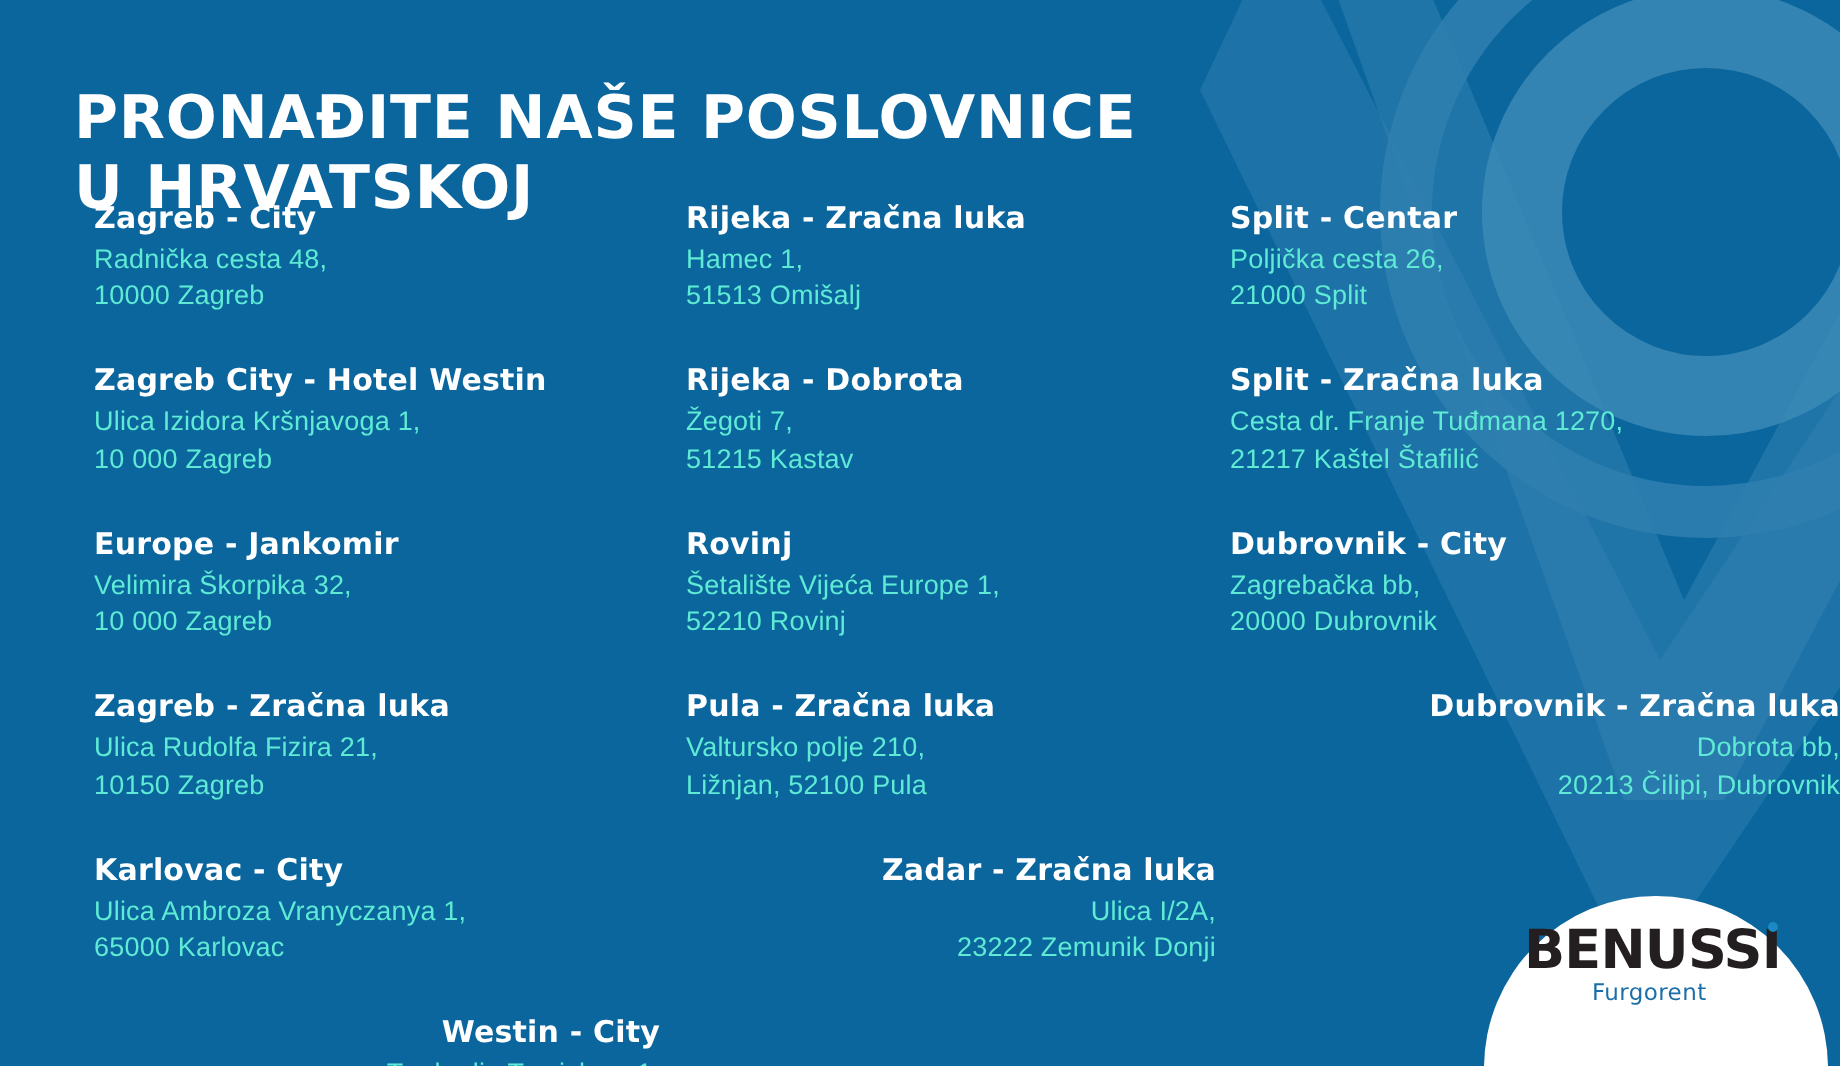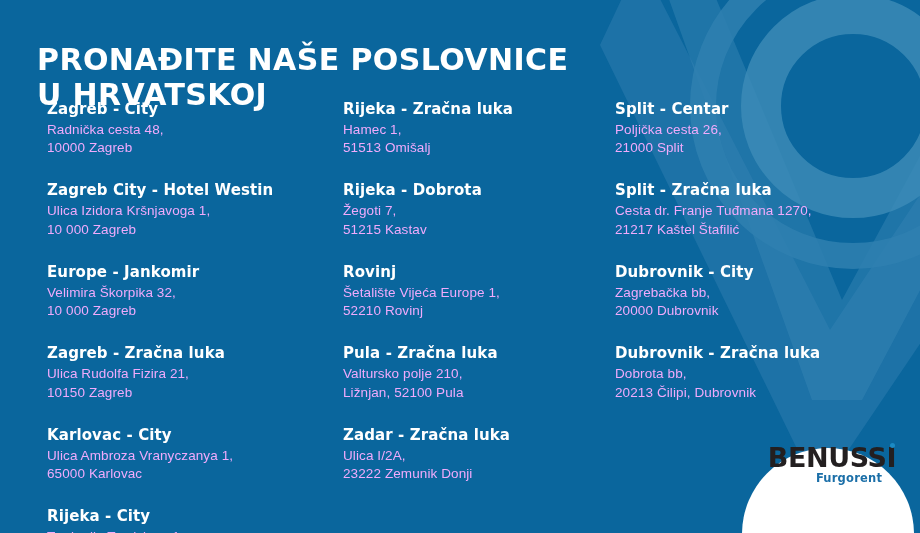--- a/index.html
+++ b/index.html
@@ -36,24 +36,23 @@
     top: 448px;
     width: 172px;
     height: 172px;
     background: #ffffff;
     border-radius: 50%;
     z-index: 5;
   }
   .logo-wrap {
     position: absolute;
     left: 762px;
-    top: 444px;
+    top: 462px;
     width: 140px;
     z-index: 6;
-    text-align: center;
   }
   .logo-word {
     font-family: "DejaVu Sans", "Liberation Sans", sans-serif;
     font-weight: 700;
     font-size: 27px;
     letter-spacing: -0.4px;
     color: #231f20;
     line-height: 1;
     white-space: nowrap;
     display: inline-block;
@@ -64,21 +63,21 @@
     width: 5px;
     height: 5px;
     border-radius: 50%;
     background: #1b8ac4;
     position: absolute;
     right: 1px;
     top: -1px;
   }
   .logo-sub {
     font-family: "DejaVu Sans", "Liberation Sans", sans-serif;
-    font-weight: 700;
+    font-weight: 400;
     font-size: 11.5px;
     color: #1b6fa8;
     letter-spacing: 0.2px;
     margin-top: 2px;
     line-height: 1;
     padding-left: 34px;
   }
 
   
   .headline {
@@ -110,34 +109,34 @@
     display: flex;
     flex-direction: column;
   }
   .col-0 { width: 330px; padding-left: 47px; }
   .col-1 { width: 278px; padding-left: 13px; }
   .col-2 { width: 312px; padding-left: 7px; }
 
   .branch {
     margin-bottom: 24px;
   }
-  .branch:last-child { margin-bottom: 0; }
+  .branch:last-child { margin-bottom: 0; text-align: right; }
 
   .branch-name {
     color: #ffffff;
     font-family: "DejaVu Sans", "Liberation Sans", sans-serif;
     font-weight: 700;
     font-size: 15px;
     line-height: 1.2;
     letter-spacing: 0.1px;
     margin-bottom: 3px;
     white-space: nowrap;
   }
   .branch-addr {
-    color: #f0abfc;
+    color: #5eead4;
     font-family: "Liberation Sans", "DejaVu Sans", sans-serif;
     font-weight: 400;
     font-size: 13.5px;
     line-height: 1.35;
     letter-spacing: 0.1px;
     white-space: pre-line;
   }
 </style>
 </head>
 <body>
@@ -191,21 +190,21 @@
         <div class="branch-name">Zagreb - Zračna luka</div>
         <div class="branch-addr">Ulica Rudolfa Fizira 21,
  10150 Zagreb</div>
       </div>
       <div class="branch">
         <div class="branch-name">Karlovac - City</div>
         <div class="branch-addr">Ulica Ambroza Vranyczanya 1,
 65000 Karlovac</div>
       </div>
       <div class="branch">
-        <div class="branch-name">Rijeka - City</div>
+        <div class="branch-name">Westin - City</div>
         <div class="branch-addr">Trg kralja Tomislava 1,
 51215 Rijeka</div>
       </div>
     </div>
 
     <div class="column col-1">
       <div class="branch">
         <div class="branch-name">Rijeka - Zračna luka</div>
         <div class="branch-addr">Hamec 1,
 51513 Omišalj</div>

